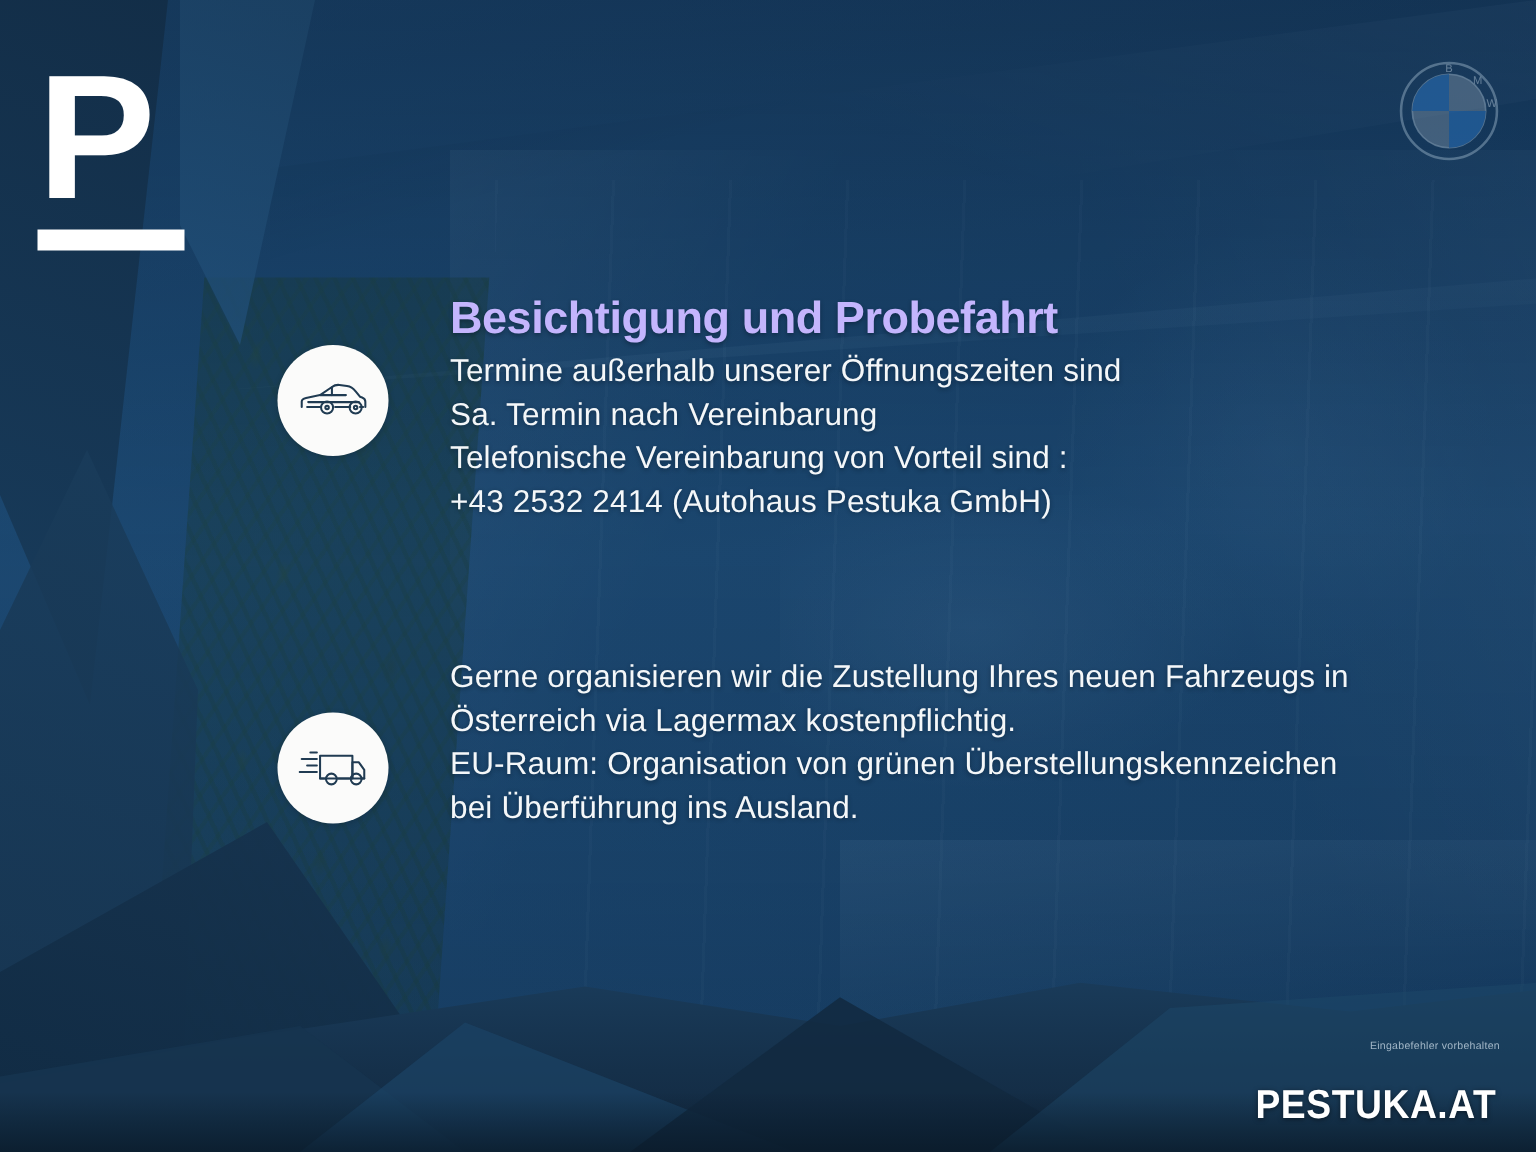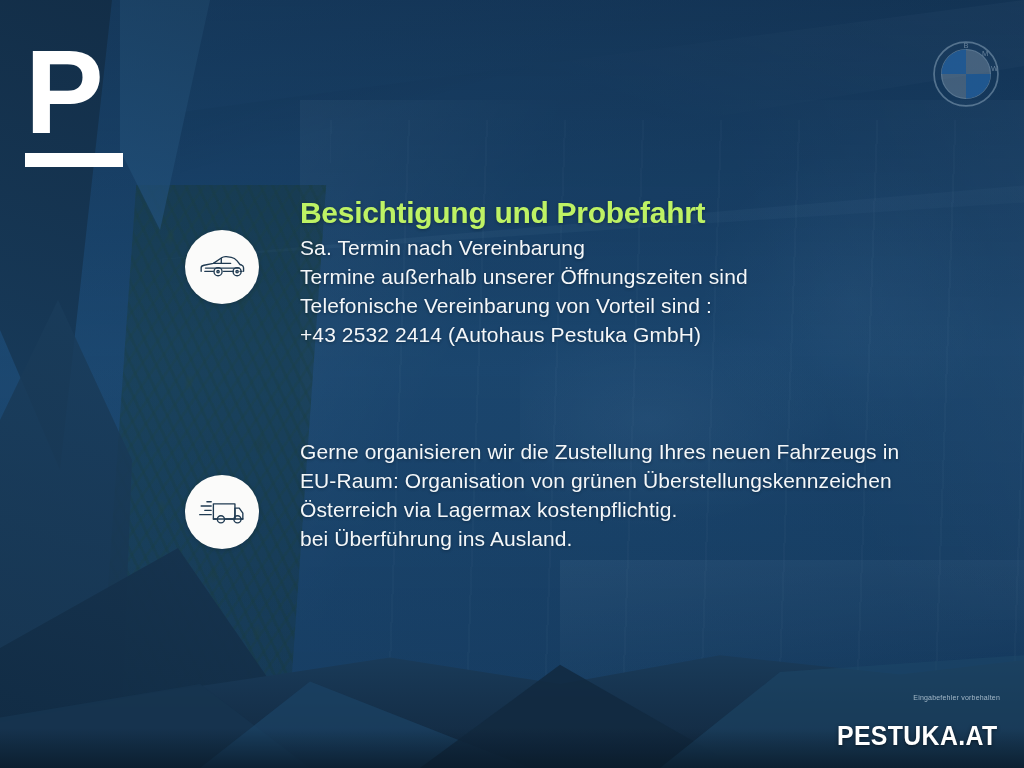--- a/index.html
+++ b/index.html
@@ -158,21 +158,21 @@
   .block-2 .icon-circle{top:37px;}
 
   .text-col{margin-left:115px;}
 
   h2.heading{
     margin:0 0 4px 0;
     font-family:"Liberation Sans",sans-serif;
     font-weight:700;
     font-size:30px;
     line-height:1.18;
-    color:#bef264;
+    color:#c4b5fd;
     letter-spacing:-.3px;
     text-shadow:0 1px 3px rgba(6,22,38,.45);
   }
   p.line{
     margin:0;
     font-family:"Liberation Sans",sans-serif;
     font-weight:400;
     font-size:21px;
     line-height:1.38;
     color:#f4f7f9;
@@ -263,22 +263,22 @@
             <path d="M9 19.5 L56 19.5"></path>
             <circle cx="26.5" cy="24.5" r="5.6"></circle>
             <circle cx="53" cy="24.5" r="5.6"></circle>
             <circle cx="26.5" cy="24.5" r="1.6"></circle>
             <circle cx="53" cy="24.5" r="1.6"></circle>
           </g>
         </svg>
       </div>
       <div class="text-col">
         <h2 class="heading">Besichtigung und Probefahrt</h2>
+        <p class="line">Termine außerhalb unserer Öffnungszeiten sind</p>
         <p class="line">Sa. Termin nach Vereinbarung</p>
-        <p class="line">Termine außerhalb unserer Öffnungszeiten sind</p>
         <p class="line">Telefonische Vereinbarung von Vorteil sind :</p>
         <p class="line">+43 2532 2414 (Autohaus Pestuka GmbH)</p>
       </div>
     </div>
 
     <div class="block block-2">
       <div class="icon-circle">
         <svg viewBox="0 0 64 40" width="46" height="29" aria-hidden="true">
           <g fill="none" stroke="#203b52" stroke-width="1.9" stroke-linecap="round" stroke-linejoin="round">
             <path d="M20 8 L50 8 L50 29 L20 29 Z"></path>
@@ -290,22 +290,22 @@
             <circle cx="53.5" cy="29.5" r="5"></circle>
             <path d="M3 11 L17 11"></path>
             <path d="M8 17 L17 17"></path>
             <path d="M1 23 L17 23"></path>
             <path d="M11 5 L17 5"></path>
           </g>
         </svg>
       </div>
       <div class="text-col">
         <p class="line">Gerne organisieren wir die Zustellung Ihres neuen Fahrzeugs in</p>
+        <p class="line">Österreich via Lagermax kostenpflichtig.</p>
         <p class="line">EU-Raum: Organisation von grünen Überstellungskennzeichen</p>
-        <p class="line">Österreich via Lagermax kostenpflichtig.</p>
         <p class="line">bei Überführung ins Ausland.</p>
       </div>
     </div>
 
   </div>
 
   <div class="disclaimer">Eingabefehler vorbehalten</div>
   <div class="brand">PESTUKA.AT</div>
 
 </div>

